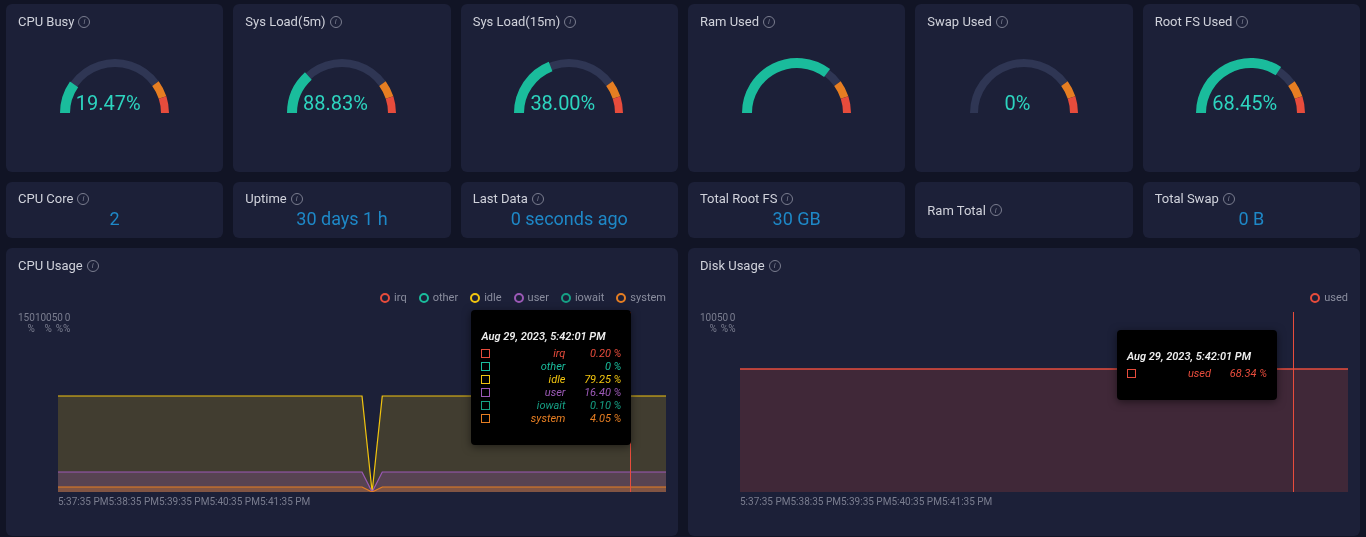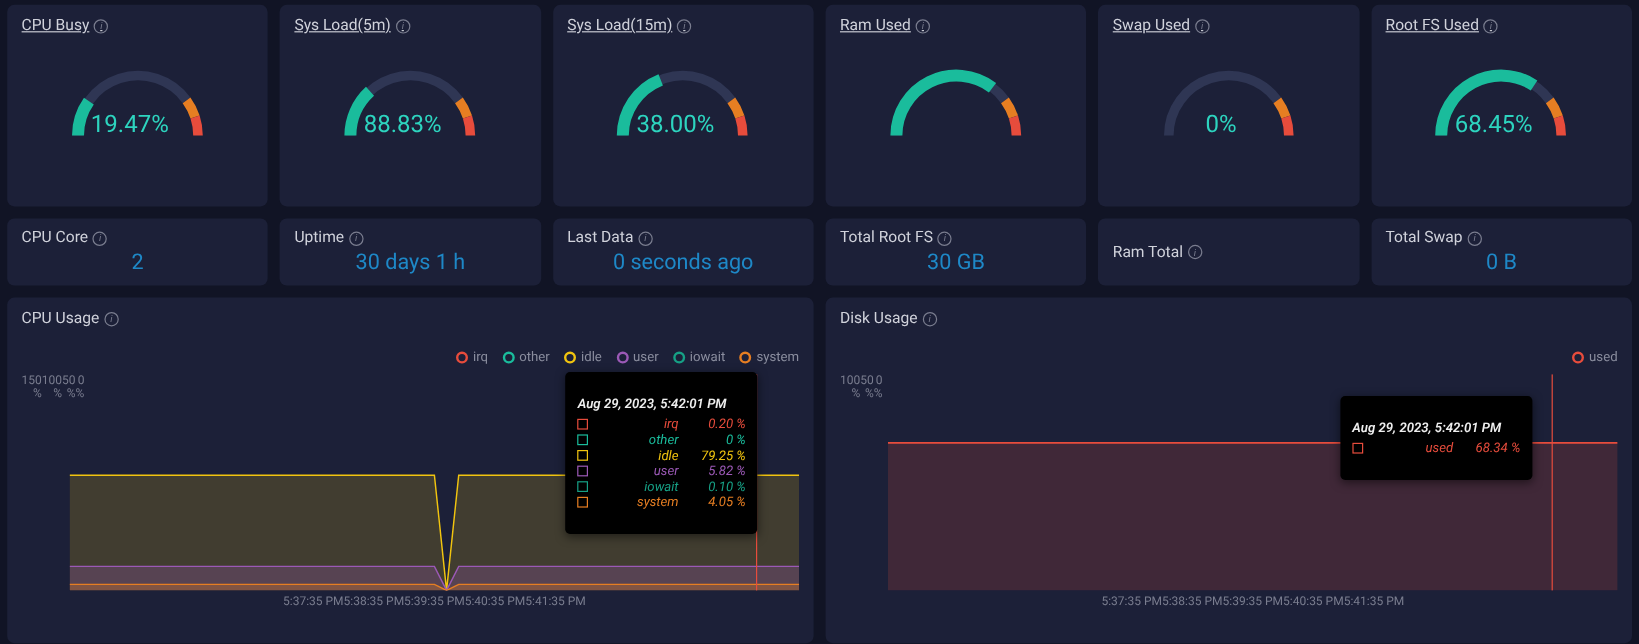--- a/index.html
+++ b/index.html
@@ -32,40 +32,40 @@
     width: 12px; height: 12px;
     border: 1px solid #7a7d8f;
     border-radius: 50%;
     font-size: 8px;
     color: #7a7d8f;
     align-items: center;
     justify-content: center;
     font-style: italic;
   }
   
-  .gauge-row .panel { height: 168px; text-decoration: underline; }
+  .gauge-row .panel { height: 168px; }
   .gauge-wrap { display:flex; justify-content:center; align-items:flex-end; height:90px; position:relative; }
   .gauge-val {
     position:absolute; left:0; right:13px; bottom:4px;
     text-align:center; font-size:20px; color:#2dd4bf;
   }
   
   .stat-row { margin-top:10px; }
   .stat-row .panel { height:56px; display:flex; flex-direction:column; justify-content:center; }
   .stat-val { color:#1e88c7; font-size:18px; text-align:center; margin-top:2px; }
   
   .graph-row { margin-top:10px; }
   .graph-row .panel { height:288px; }
   .legend { display:flex; gap:12px; justify-content:flex-end; font-size:11px; color:#8a8d9e; margin-top:18px; }
   .legend-item { display:flex; align-items:center; gap:4px; }
   .lg-sw { width:10px; height:10px; border-radius:50%; border:2px solid; display:inline-block; }
   .chart-area { position:relative; height:180px; margin-top:8px; display:flex; }
   .y-axis { width:40px; display:flex; flex-direction:row; justify-content:space-between; font-size:10px; color:#7a7d8f; text-align:right; padding-right:6px; height:100%; }
   .plot { flex:1; position:relative; }
-  .x-axis { display:flex; justify-content:center; font-size:10px; color:#7a7d8f; margin-left:40px; margin-top:4px; }
+  .x-axis { display:flex; justify-content:flex-start; font-size:10px; color:#7a7d8f; margin-left:40px; margin-top:4px; }
   .tooltip {
     position:absolute; background:#000; border-radius:4px; padding:20px 10px;
     font-size:11px; color:#ddd; z-index:10;
     box-shadow: 0 2px 8px rgba(0,0,0,0.5);
     font-style: italic;
   }
   .tt-head { font-weight:600; color:#eee; margin-bottom:4px; font-size:11px; }
   .tt-row { display:flex; align-items:center; gap:6px; min-width:140px; }
   .tt-sw { width:9px; height:9px; border:1px solid; display:inline-block; }
   .tt-label { flex:1; text-align:right; }
@@ -280,21 +280,21 @@
       <span class="tt-val" style="color:#1abc9c">0 %</span>
               </div>
               <div class="tt-row">
                 <span class="tt-sw" style="border-color:#f1c40f"></span>
       <span class="tt-label" style="color:#f1c40f">idle</span>
       <span class="tt-val" style="color:#f1c40f">79.25 %</span>
               </div>
               <div class="tt-row">
                 <span class="tt-sw" style="border-color:#9b59b6"></span>
       <span class="tt-label" style="color:#9b59b6">user</span>
-      <span class="tt-val" style="color:#9b59b6">5.82 %</span>
+      <span class="tt-val" style="color:#9b59b6">16.40 %</span>
               </div>
               <div class="tt-row">
                 <span class="tt-sw" style="border-color:#16a085"></span>
       <span class="tt-label" style="color:#16a085">iowait</span>
       <span class="tt-val" style="color:#16a085">0.10 %</span>
               </div>
               <div class="tt-row">
                 <span class="tt-sw" style="border-color:#e67e22"></span>
       <span class="tt-label" style="color:#e67e22">system</span>
       <span class="tt-val" style="color:#e67e22">4.05 %</span>

